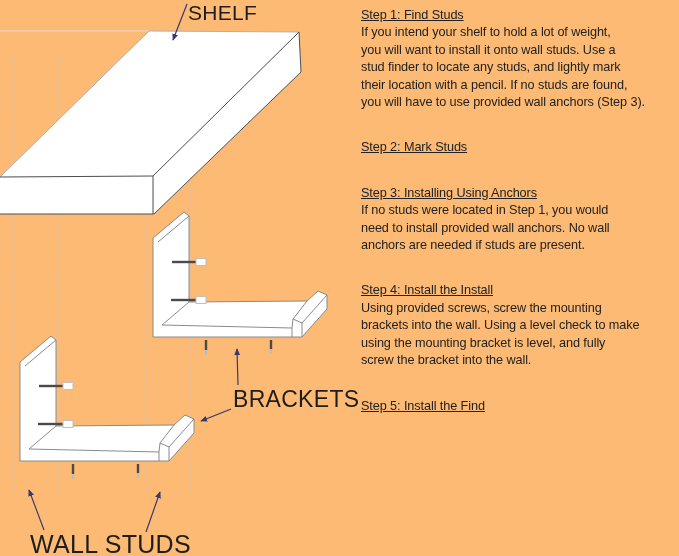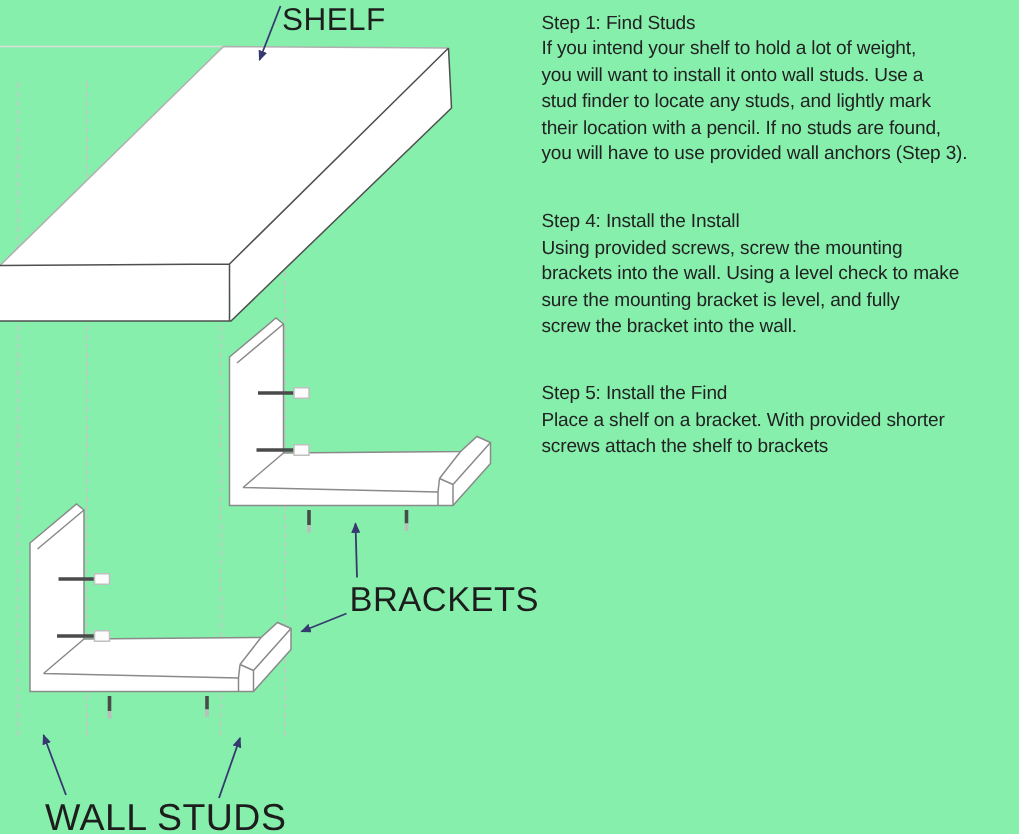--- a/index.html
+++ b/index.html
@@ -1,19 +1,19 @@
 <!DOCTYPE html>
 <html><head>
 <meta charset="utf-8">
 <style>
   html,body{margin:0;padding:0;background:#ffffff;}
   .canvas{
     position:relative;
     width:679px;height:556px;
-    background:#86efac;
+    background:#fdba74;
     overflow:hidden;
     font-family:"Liberation Sans", sans-serif;
   }
   .diagram{
     position:absolute;left:0;top:0;
   }
   .diagram text{
     font-family:"Liberation Sans", sans-serif;
     fill:#1d1d1d;
     letter-spacing:0.3px;
@@ -22,21 +22,21 @@
     position:absolute;
     left:361px;top:0;
     width:318px;
     padding-top:7px;
     color:#222222;
     font-size:12.7px;
     line-height:17.4px;
     letter-spacing:-0.1px;
   }
   .step{margin:0 0 28px 0;}
-  .step-title{white-space:pre-line;}
+  .step-title{white-space:pre-line;text-decoration:underline;}
   .step-body{white-space:pre-line;}
 </style>
 </head>
 <body>
 
 <div class="canvas">
 
   <svg class="diagram" width="360" height="556" viewBox="0 0 360 556" xmlns="http://www.w3.org/2000/svg" xmlns:xlink="http://www.w3.org/1999/xlink">
 
     <defs>
@@ -100,28 +100,33 @@
   <div class="steps">
     <section class="step">
       <div class="step-title">Step 1: Find Studs</div>
       <div class="step-body">If you intend your shelf to hold a lot of weight,
 you will want to install it onto wall studs. Use a
 stud finder to locate any studs, and lightly mark
 their location with a pencil. If no studs are found,
 you will have to use provided wall anchors (Step 3).</div>
     </section>
     <section class="step">
+      <div class="step-title">Step 2: Mark Studs</div>
+    </section>
+    <section class="step">
+      <div class="step-title">Step 3: Installing Using Anchors</div>
+      <div class="step-body">If no studs were located in Step 1, you would
+need to install provided wall anchors. No wall
+anchors are needed if studs are present.</div>
     </section>
     <section class="step">
       <div class="step-title">Step 4: Install the Install</div>
       <div class="step-body">Using provided screws, screw the mounting
 brackets into the wall. Using a level check to make
-sure the mounting bracket is level, and fully
+using the mounting bracket is level, and fully
 screw the bracket into the wall.</div>
     </section>
     <section class="step">
       <div class="step-title">Step 5: Install the Find</div>
-      <div class="step-body">Place a shelf on a bracket. With provided shorter
-screws attach the shelf to brackets</div>
     </section>
   </div>
 
 </div>
 
 </body></html>

